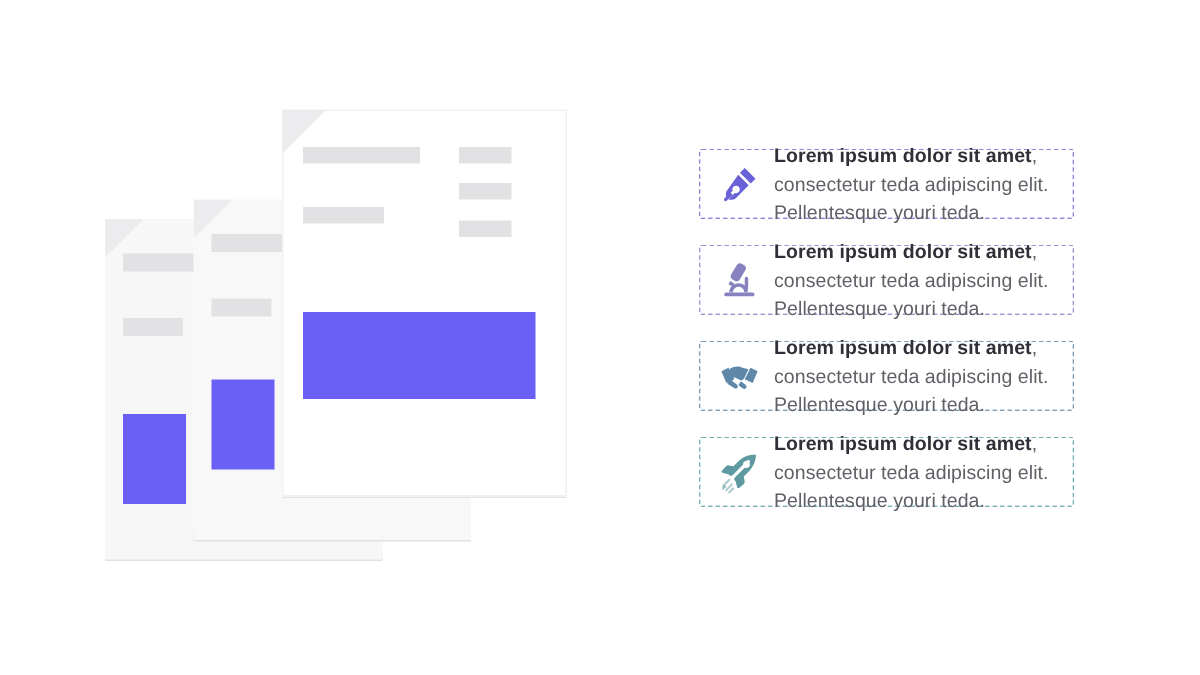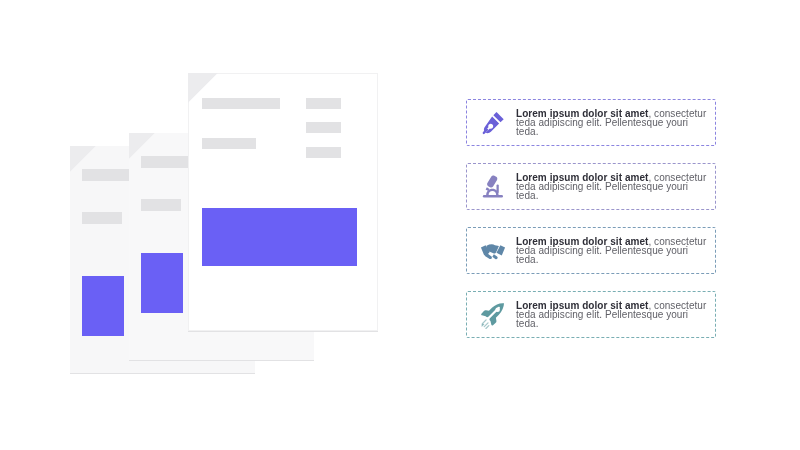--- a/index.html
+++ b/index.html
@@ -146,22 +146,22 @@
     align-items: center;
     justify-content: center;
   }
   .list-item .icon-wrap svg {
     width: 28px;
     height: 28px;
     display: block;
   }
   .list-text {
     flex: 1 1 auto;
-    font-size: 10px;
-    line-height: 9px;
+    font-size: 13px;
+    line-height: 19px;
     color: #5f5f66;
     padding-left: 6px;
     letter-spacing: 0.05px;
   }
   .list-text b {
     color: #2f2f38;
     font-weight: bold;
   }
 </style>
 </head>

